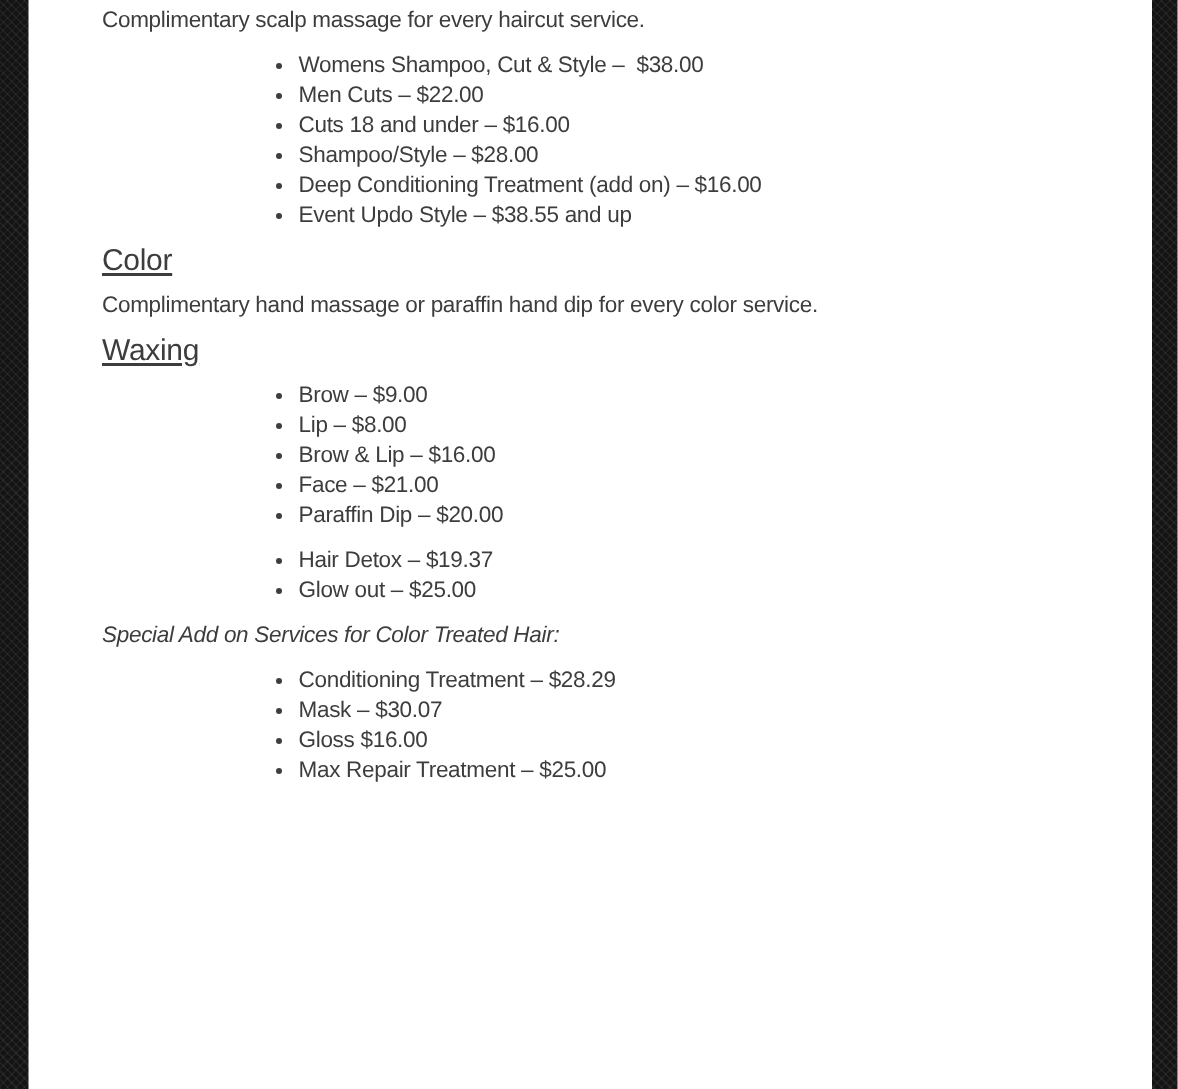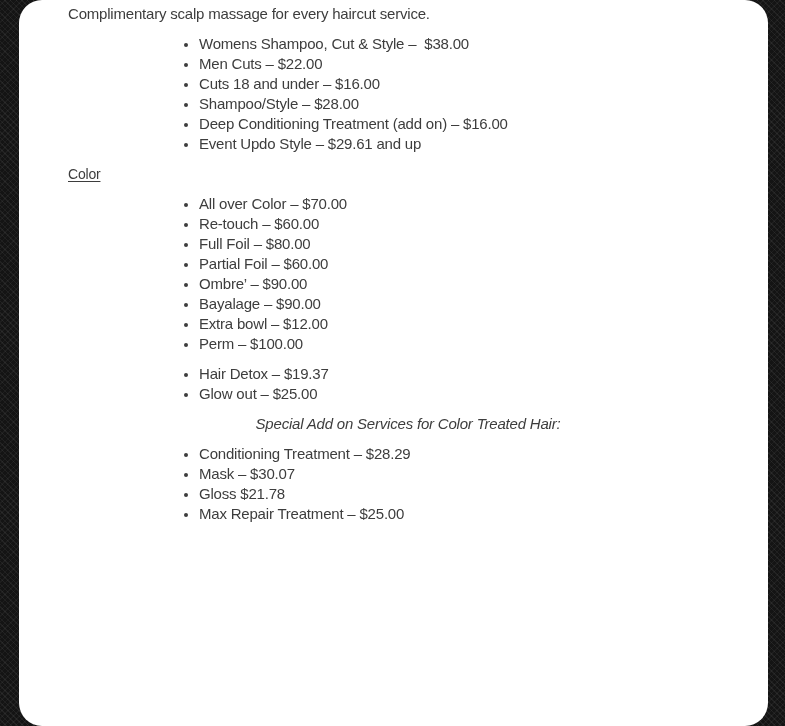--- a/index.html
+++ b/index.html
@@ -23,40 +23,38 @@
     top: 0;
     width: 749px;
     height: 726px;
     background: #ffffff;
     box-sizing: border-box;
     padding: 0 20px 0 49px;
     color: #3d3d3d;
     font-size: 15px;
     line-height: 20px;
     letter-spacing: -0.2px;
-    border-radius: 23px;
   }
   .para {
     margin: 10px 0;
   }
   .para.first {
     margin-top: 4px;
   }
   .section-heading {
-    font-size: 14px;
+    font-size: 20px;
     font-weight: 400;
     text-decoration: underline;
     text-underline-offset: 2px;
     margin: 10px 0;
     line-height: 20px;
   }
   .italic-heading {
     font-style: italic;
     margin: 10px 0;
-    text-align: center;
   }
   ul.price-list {
     margin: 10px 0;
     padding-left: 131px;
     list-style: disc outside;
   }
   ul.price-list li {
     line-height: 20px;
     white-space: pre-wrap;
   }
@@ -71,47 +69,46 @@
 <div class="content-area">
 
   <p class="para first">Complimentary scalp massage for every haircut service.</p>
 
   <ul class="price-list">
       <li>Womens Shampoo, Cut &amp; Style –  $38.00</li>
       <li>Men Cuts – $22.00</li>
       <li>Cuts 18 and under – $16.00</li>
       <li>Shampoo/Style – $28.00</li>
       <li>Deep Conditioning Treatment (add on) – $16.00</li>
-      <li>Event Updo Style – $29.61 and up</li>
+      <li>Event Updo Style – $38.55 and up</li>
     </ul>
 
   <h2 class="section-heading">Color</h2>
 
+  <p class="para">Complimentary hand massage or paraffin hand dip for every color service.</p>
+
+
+  <h2 class="section-heading">Waxing</h2>
 
   <ul class="price-list">
-      <li>All over Color – $70.00</li>
-      <li>Re-touch – $60.00</li>
-      <li>Full Foil – $80.00</li>
-      <li>Partial Foil – $60.00</li>
-      <li>Ombre’ – $90.00</li>
-      <li>Bayalage – $90.00</li>
-      <li>Extra bowl – $12.00</li>
-      <li>Perm – $100.00</li>
+      <li>Brow – $9.00</li>
+      <li>Lip – $8.00</li>
+      <li>Brow &amp; Lip – $16.00</li>
+      <li>Face – $21.00</li>
+      <li>Paraffin Dip – $20.00</li>
     </ul>
-
-
 
 
   <ul class="price-list">
       <li>Hair Detox – $19.37</li>
       <li>Glow out – $25.00</li>
     </ul>
 
   <p class="para italic-heading">Special Add on Services for Color Treated Hair:</p>
 
   <ul class="price-list">
       <li>Conditioning Treatment – $28.29</li>
       <li>Mask – $30.07</li>
-      <li>Gloss $21.78</li>
+      <li>Gloss $16.00</li>
       <li>Max Repair Treatment – $25.00</li>
     </ul>
 
 </div>
 
 </body></html>

